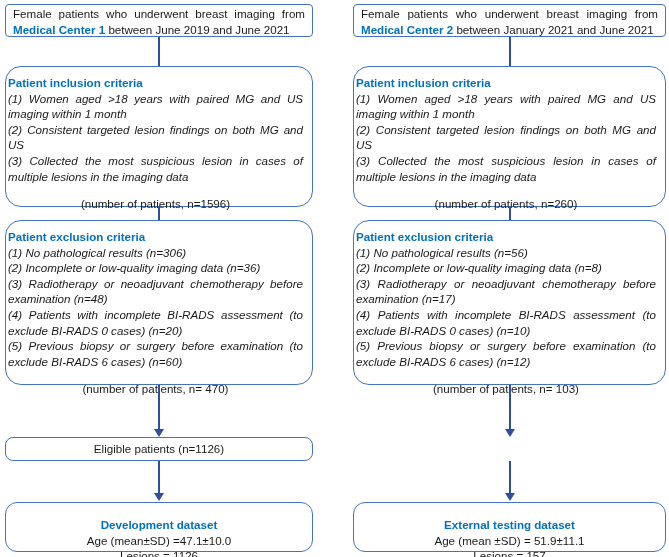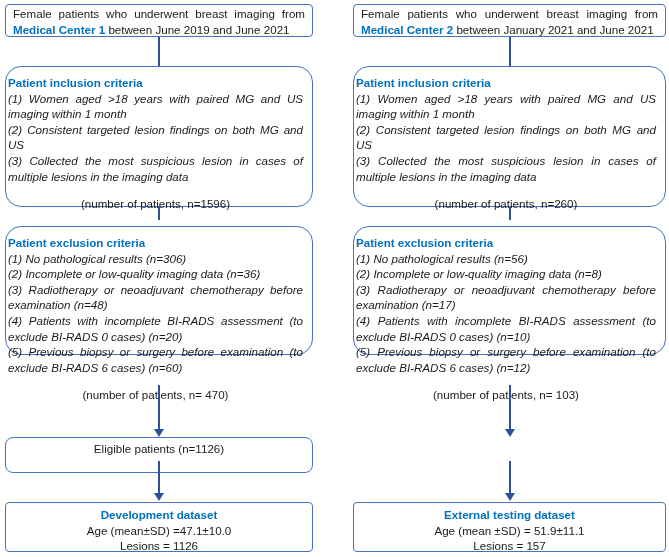--- a/index.html
+++ b/index.html
@@ -10,40 +10,40 @@
   .box{
     position:absolute;background:#ffffff;border:1.5px solid #4472c4;
     box-sizing:border-box;font-size:11.6px;line-height:15.6px;
   }
   .top-note{border-radius:4px;padding:1px 7px 0 7px;text-align:justify;}
   .criteria{border-radius:16px;padding:8px 9px 0 2px;}
   .criteria-title{font-weight:bold;color:#0070c0;}
   .item{text-align:justify;margin:0;font-style:italic;}
   .count{text-align:center;margin:12px;}
   .eligible{border-radius:8px;text-align:center;padding-top:3px;}
-  .dataset{border-radius:4px;text-align:center;padding-top:4px;}
+  .dataset{border-radius:12px;text-align:center;padding-top:14px;}
   .dataset-title{font-weight:bold;color:#0070c0;}
   .mc{font-weight:bold;color:#0070c0;}
   .vline{position:absolute;width:2px;background:#2e4f9e;}
   .ahead{
     position:absolute;width:0;height:0;
     border-left:5px solid transparent;border-right:5px solid transparent;
     border-top:8px solid #2e4f9e;
   }
   
   .c0{left:5px;width:308px;}
   .c1{left:353px;width:313px;}
   .l0{left:158px;}
   .l1{left:509px;}
   .a0{left:154px;}
   .a1{left:505px;}
   .y-top{top:4px;height:33px;}
   .y-inc{top:66px;height:141px;}
-  .y-exc{top:226px;height:129px;}
-  .y-eli{top:437px;height:36px;}
+  .y-exc{top:220px;height:165px;}
+  .y-eli{top:437px;height:24px;}
   .y-dat{top:502px;height:50px;}
   .ln-a{top:37px;height:29px;}
   .ln-b{top:207px;height:13px;}
   .ln-c{top:385px;height:45px;}
   .ah-c{top:429px;}
   .ln-d{top:461px;height:33px;}
   .ah-d{top:493px;}
 </style>
 </head>
 <body>

